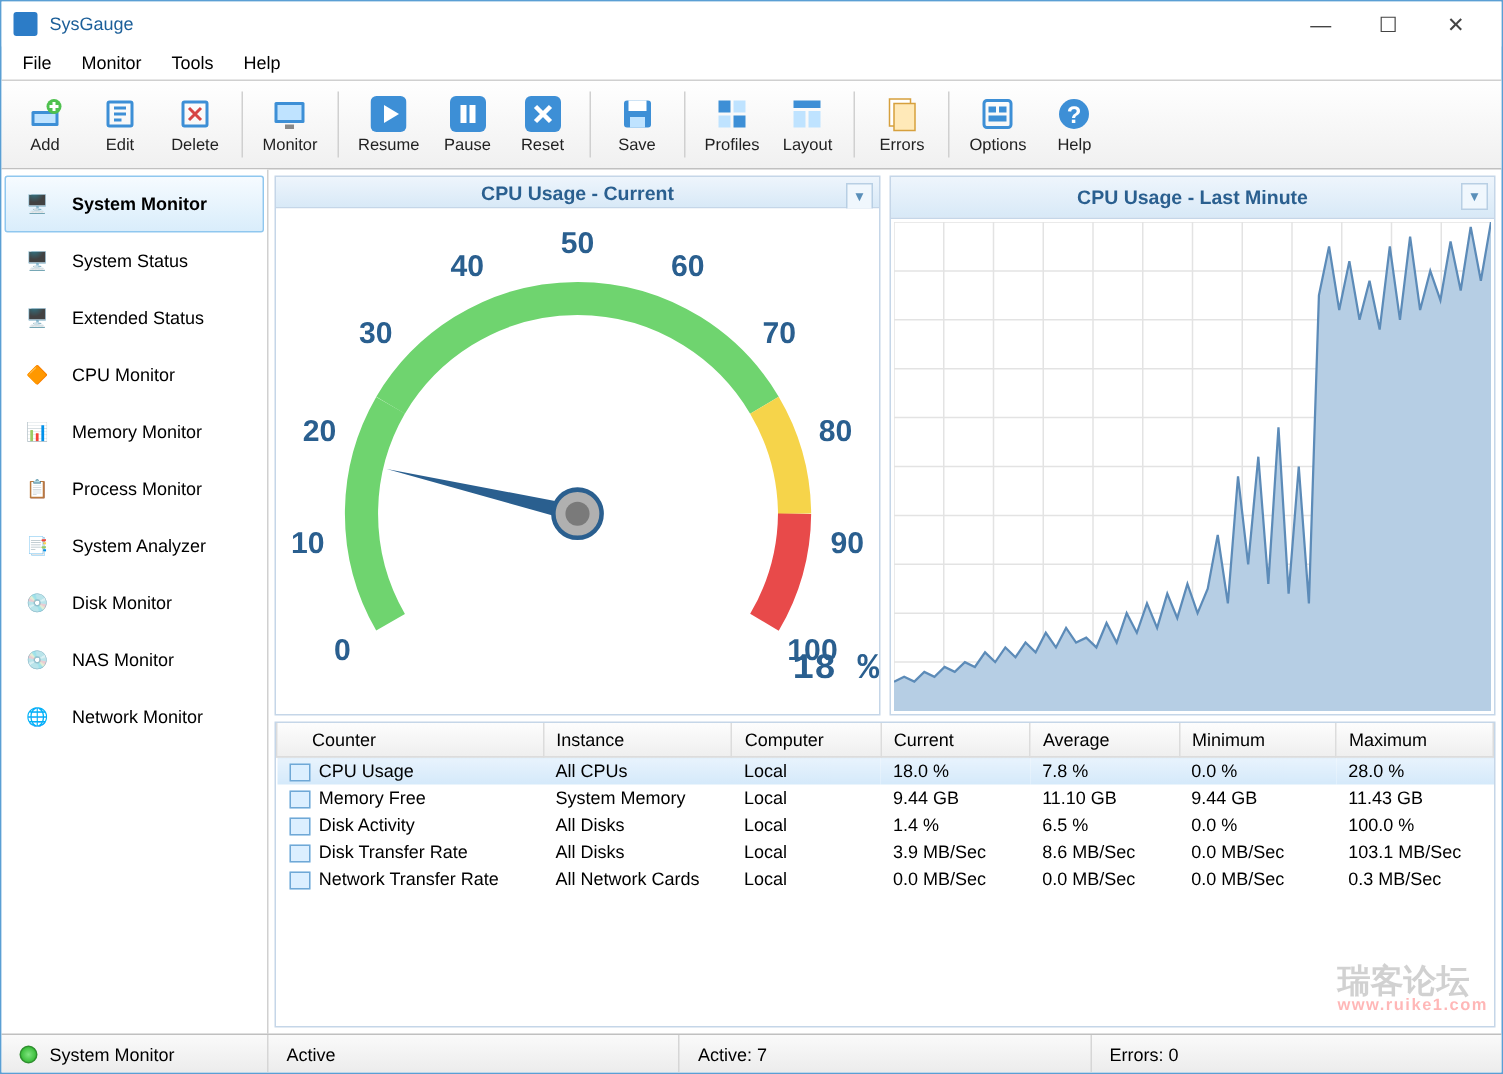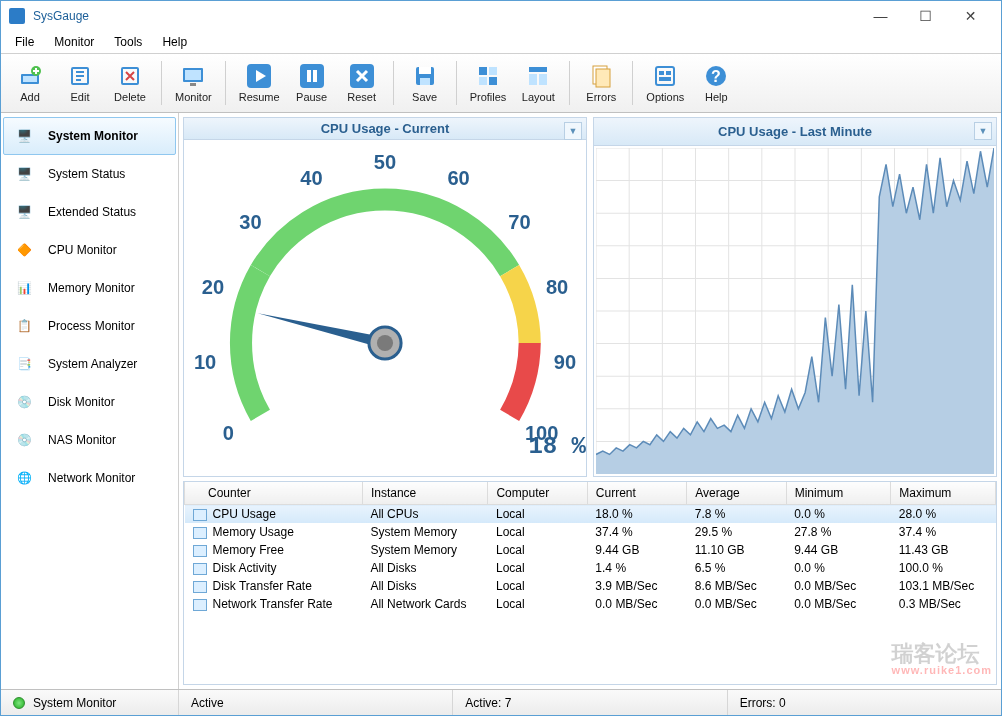--- a/index.html
+++ b/index.html
@@ -351,29 +351,20 @@
             <tr class="selrow">
               <td><span class="rowicon"></span>CPU Usage</td>
               <td>All CPUs</td>
               <td>Local</td>
               <td>18.0 %</td>
               <td>7.8 %</td>
               <td>0.0 %</td>
               <td>28.0 %</td>
             </tr>
             <tr>
-              <td><span class="rowicon"></span>Memory Usage</td>
-              <td>System Memory</td>
-              <td>Local</td>
-              <td>37.4 %</td>
-              <td>29.5 %</td>
-              <td>27.8 %</td>
-              <td>37.4 %</td>
-            </tr>
-            <tr>
               <td><span class="rowicon"></span>Memory Free</td>
               <td>System Memory</td>
               <td>Local</td>
               <td>9.44 GB</td>
               <td>11.10 GB</td>
               <td>9.44 GB</td>
               <td>11.43 GB</td>
             </tr>
             <tr>
               <td><span class="rowicon"></span>Disk Activity</td>

